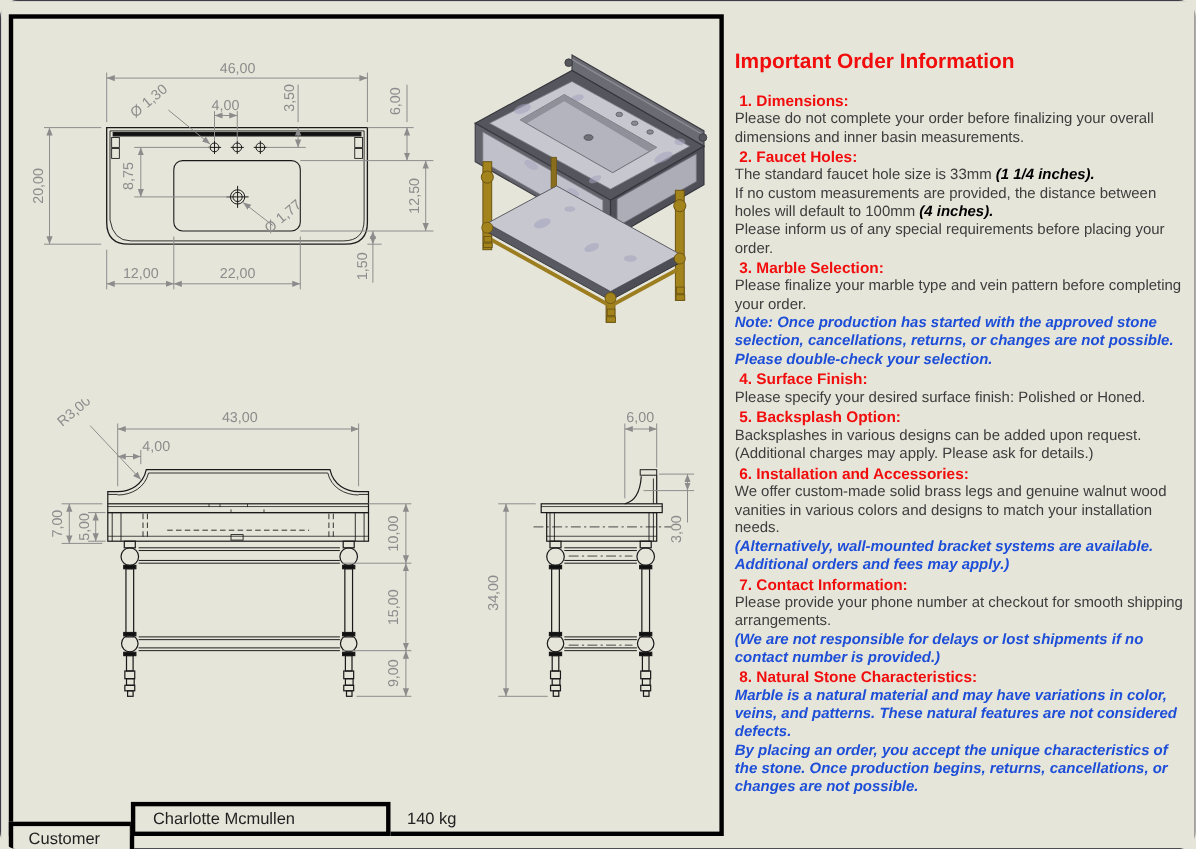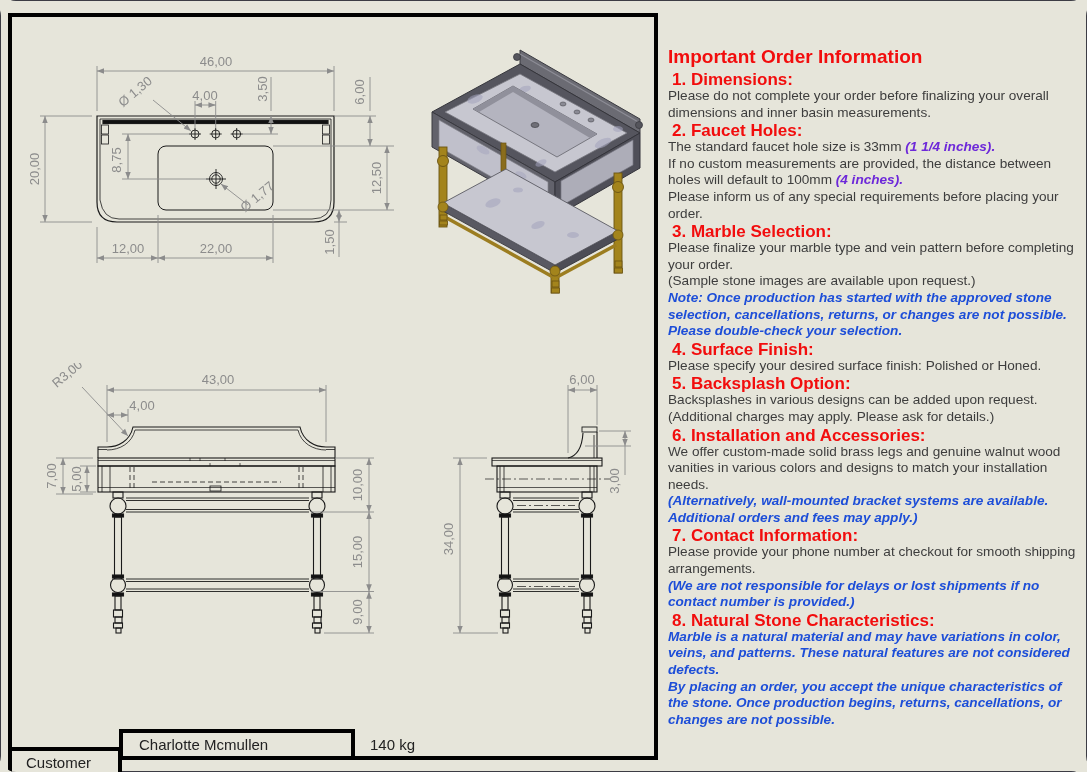--- a/index.html
+++ b/index.html
@@ -7,24 +7,24 @@
   #app{position:relative;width:1087px;height:772px;background:#e6e5da;overflow:hidden;border-radius:16px;}
   .frame{position:absolute;inset:0;border:1px solid #3c3c44;pointer-events:none;}
   .sheet-border{position:absolute;left:8px;top:13px;width:650px;height:747px;border:4px solid #000;box-sizing:border-box;background:transparent;}
   .view{position:absolute;}
   svg text{font-family:"Liberation Sans",sans-serif;fill:#8c8c8c;font-size:13px;}
   .tb-cell{position:absolute;border:4px solid #000;box-sizing:border-box;display:flex;align-items:center;background:#e6e5da;font-size:15px;color:#222;}
   .tb-cell.c1{left:8px;top:747px;width:114px;height:31px;padding-left:14px;}
   .tb-cell.c2{left:119px;top:729px;width:236px;height:31px;padding-left:16px;}
   .tb-weight{position:absolute;left:370px;top:736px;font-size:15px;color:#222;}
   .info{position:absolute;left:668px;top:46px;width:414px;}
-  .info-title{font-size:19px;font-weight:bold;color:#f20d0d;margin-bottom:3px;}
-  .info .h{font-size:17px;font-weight:bold;color:#f20d0d;padding-left:4px;line-height:17px;margin-top:1px;}
+  .info-title{font-size:19px;font-weight:bold;color:#f20d0d;margin-bottom:15px;}
+  .info .h{font-size:14px;font-weight:bold;color:#f20d0d;padding-left:4px;line-height:17px;margin-top:1px;}
   .info p{margin:0;font-size:13.6px;line-height:16.6px;color:#3d3d3d;}
-  .info .bi{font-weight:bold;font-style:italic;color:#6d28d9;}
+  .info .bi{font-weight:bold;font-style:italic;color:#000000;}
   .info p.allbi{font-weight:bold;font-style:italic;color:#1d4ed8;}
 </style>
 </head>
 <body>
 
 <div id="app">
   <div class="frame"></div>
   <div class="sheet-border"></div>
 
   <svg class="view" style="left:10px;top:45px;" width="400" height="255" viewBox="0 0 400 255">
@@ -389,21 +389,20 @@
     <div>
       <div class="h">2. Faucet Holes:</div>
       <p><span>The standard faucet hole size is 33mm </span><span class="bi">(1 1/4 inches).</span></p>
       <p><span>If no custom measurements are provided, the distance between holes will default to 100mm </span><span class="bi">(4 inches).</span></p>
       <p><span>Please inform us of any special requirements before placing your order.</span></p>
     </div>
 
     <div>
       <div class="h">3. Marble Selection:</div>
       <p><span>Please finalize your marble type and vein pattern before completing your order.</span></p>
-      <p><span>(Sample stone images are available upon request.)</span></p>
       <p class="allbi"><span>Note: Once production has started with the approved stone selection, cancellations, returns, or changes are not possible. Please double-check your selection.</span></p>
     </div>
 
     <div>
       <div class="h">4. Surface Finish:</div>
       <p><span>Please specify your desired surface finish: Polished or Honed.</span></p>
     </div>
 
     <div>
       <div class="h">5. Backsplash Option:</div>

